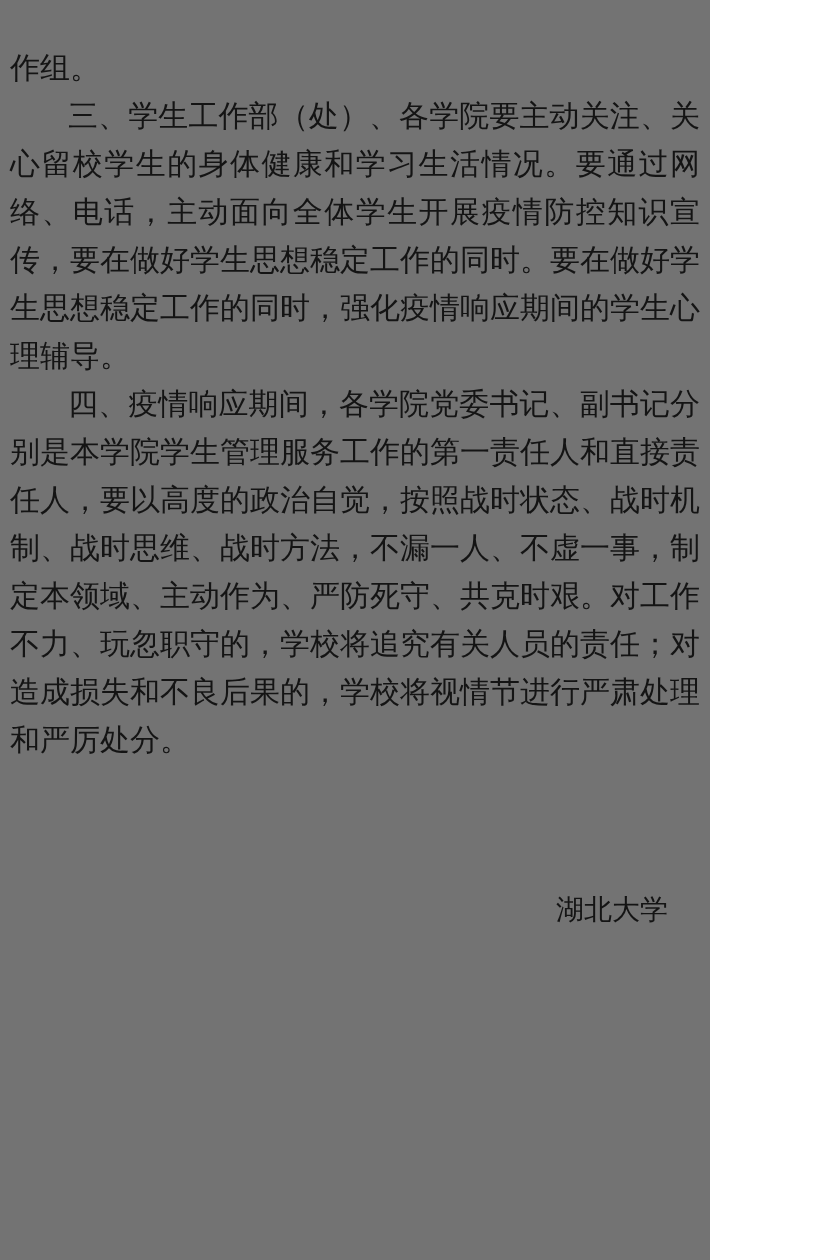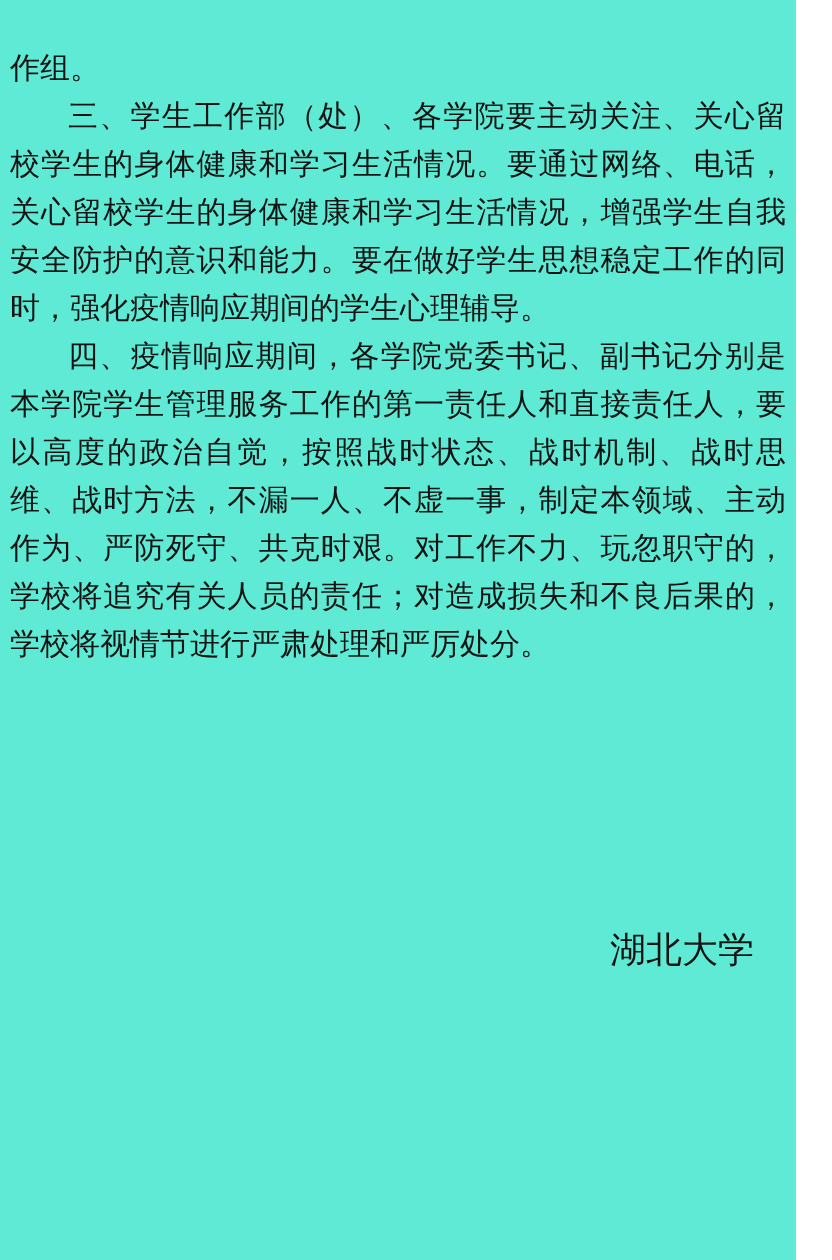--- a/index.html
+++ b/index.html
@@ -2,26 +2,27 @@
 <html><head>
 <meta charset="utf-8">
 <style>
   html, body {
     margin: 0;
     padding: 0;
     background: #ffffff;
   }
   .page {
     position: relative;
-    width: 796px;
+    width: 680px;
     height: 1260px;
-    background: #5eead4;
+    background: #737373;
     color: #141414;
     font-family: "Liberation Serif", serif;
     overflow: hidden;
+    padding-left: 30px;
   }
   .doc-body {
     position: absolute;
     top: 44px;
     left: 10px;
     right: 10px;
   }
   .para {
     margin: 0;
     font-size: 30px;
@@ -29,37 +30,37 @@
     text-align: justify;
     text-justify: inter-character;
     word-break: break-all;
     overflow-wrap: break-word;
   }
   .para.indent {
     text-indent: 58px;
   }
   .signature {
     position: absolute;
-    top: 926px;
+    top: 886px;
     right: 42px;
     text-align: right;
-    font-size: 36px;
+    font-size: 28px;
     line-height: 48px;
   }
   .signature .org,
   .signature .date {
     white-space: nowrap;
   }
 </style>
 </head>
 <body>
 
 <div class="page">
   <div class="doc-body">
     <p class="para">作组。</p>
-    <p class="para indent">三、学生工作部（处）、各学院要主动关注、关心留校学生的身体健康和学习生活情况。要通过网络、电话，关心留校学生的身体健康和学习生活情况，增强学生自我安全防护的意识和能力。要在做好学生思想稳定工作的同时，强化疫情响应期间的学生心理辅导。</p>
+    <p class="para indent">三、学生工作部（处）、各学院要主动关注、关心留校学生的身体健康和学习生活情况。要通过网络、电话，主动面向全体学生开展疫情防控知识宣传，要在做好学生思想稳定工作的同时。要在做好学生思想稳定工作的同时，强化疫情响应期间的学生心理辅导。</p>
     <p class="para indent">四、疫情响应期间，各学院党委书记、副书记分别是本学院学生管理服务工作的第一责任人和直接责任人，要以高度的政治自觉，按照战时状态、战时机制、战时思维、战时方法，不漏一人、不虚一事，制定本领域、主动作为、严防死守、共克时艰。对工作不力、玩忽职守的，学校将追究有关人员的责任；对造成损失和不良后果的，学校将视情节进行严肃处理和严厉处分。</p>
   </div>
 
   <div class="signature">
     <div class="org">湖北大学</div>
   </div>
 </div>
 
 </body></html>

